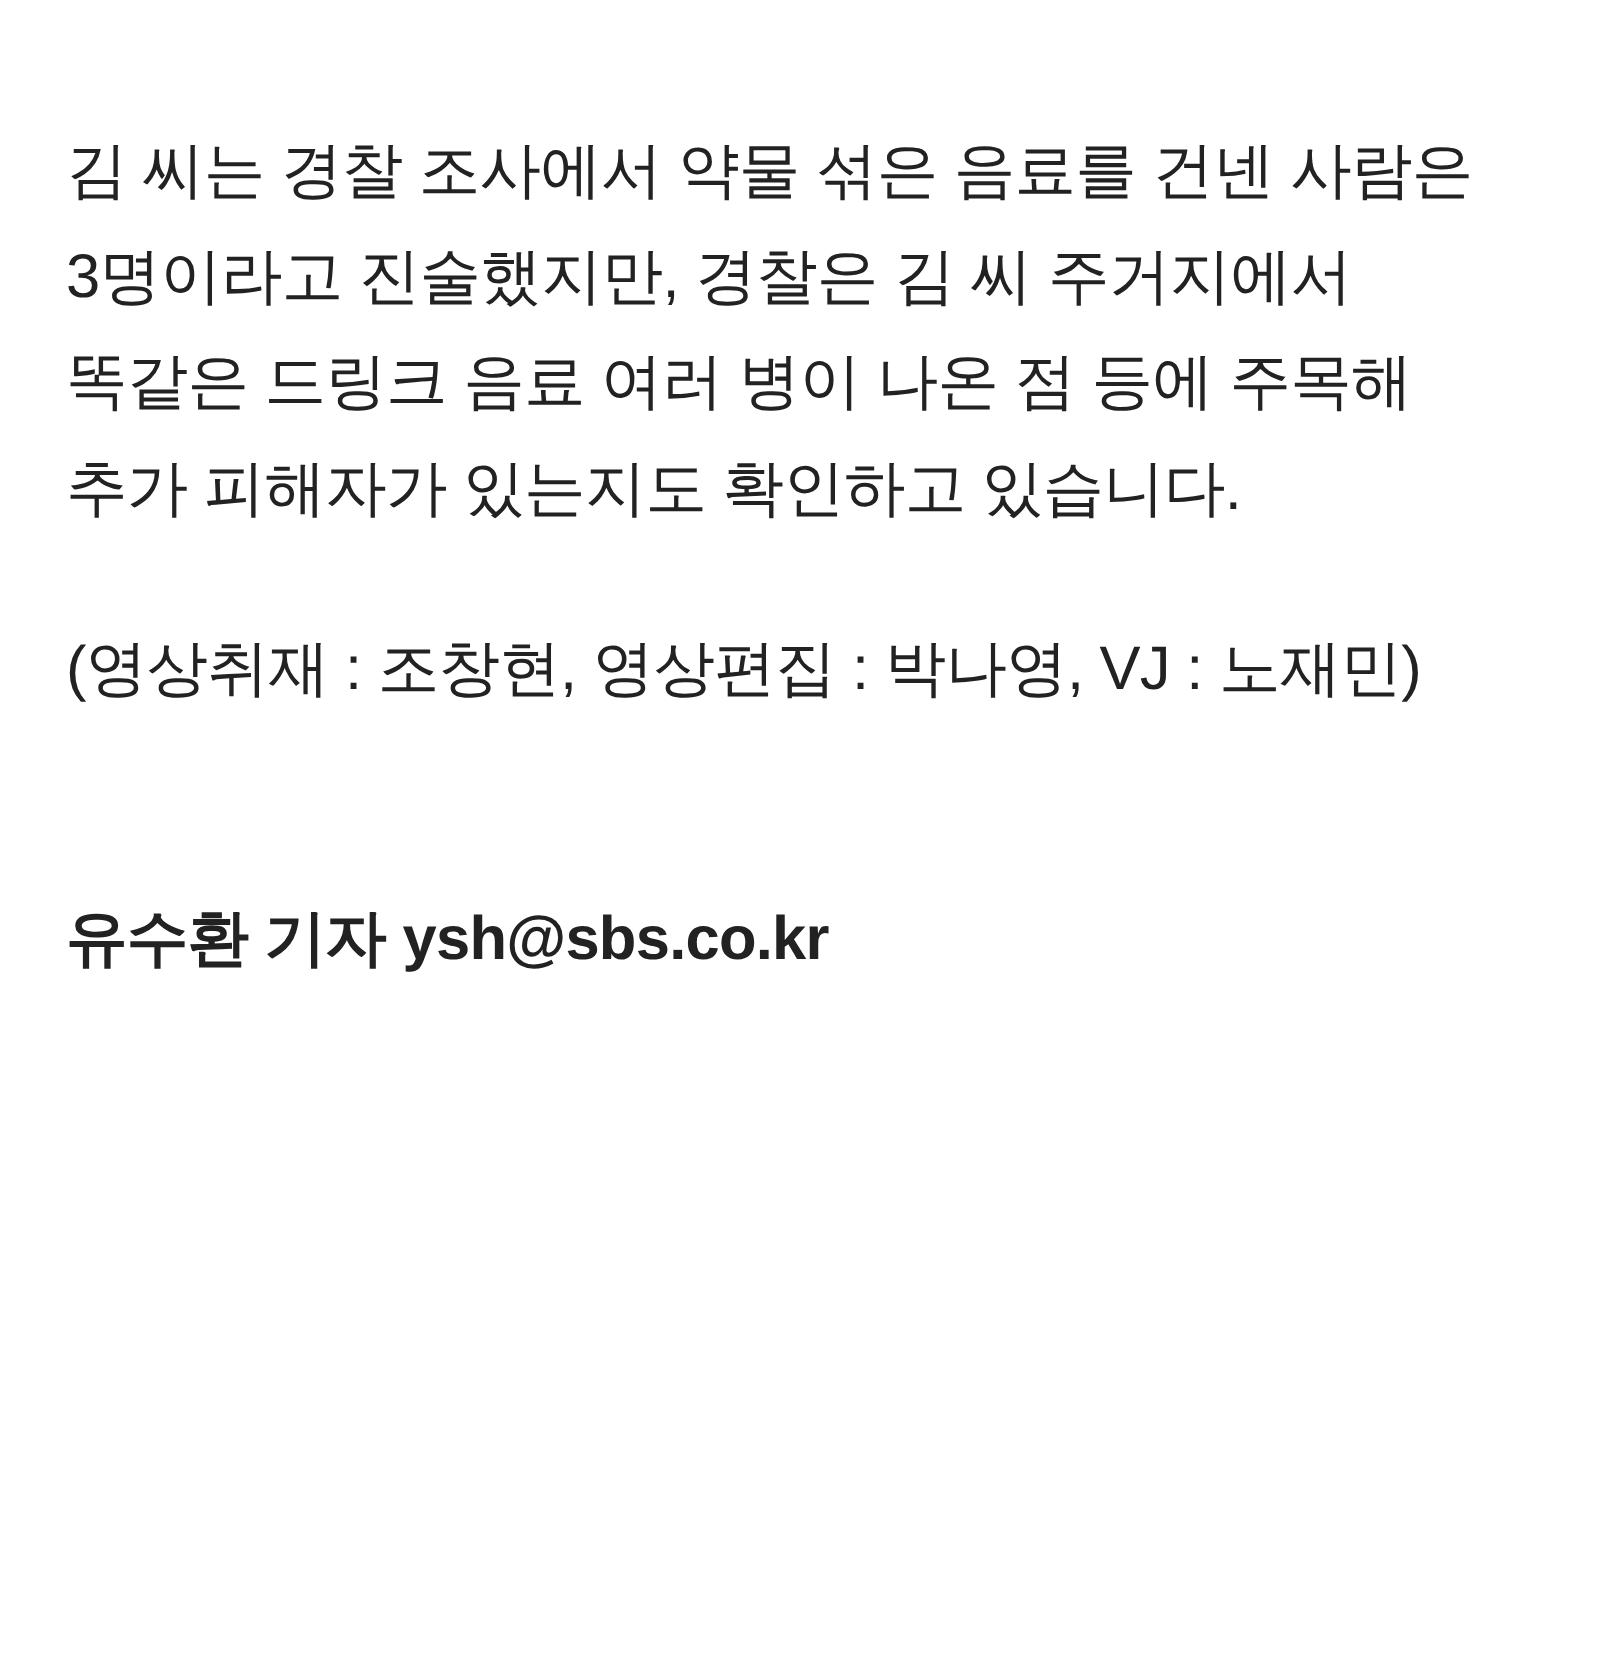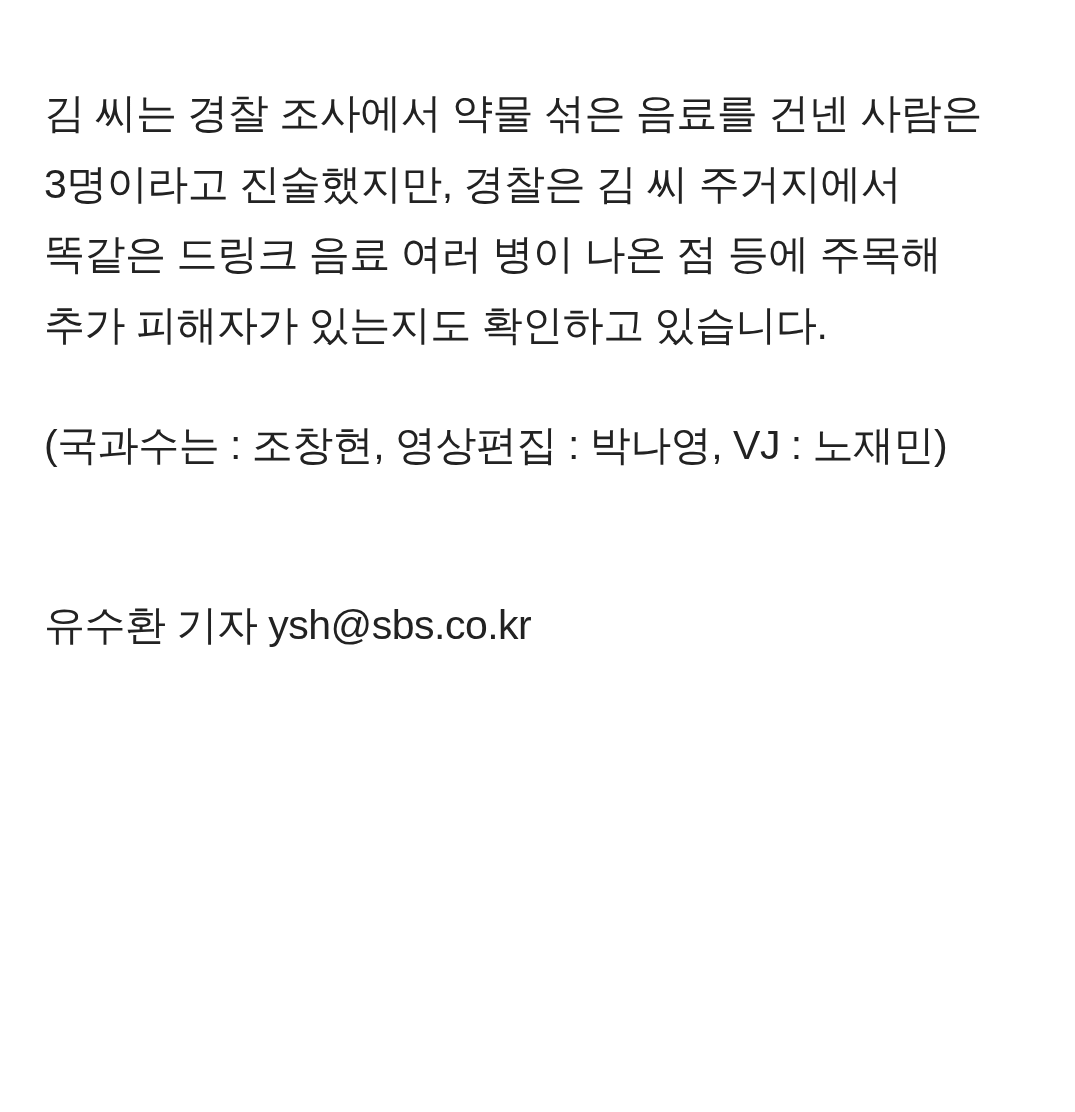--- a/index.html
+++ b/index.html
@@ -36,34 +36,35 @@
   }
   .byline-block {
     margin-top: 112px;
   }
   .byline {
     font-size: 41px;
     line-height: 1.6;
     letter-spacing: -0.5px;
     color: #222222;
     margin: 0;
+    font-weight: bold;
   }
   .email {
     color: #222222;
   }
 </style>
 </head>
 <body>
 
 <div class="article">
 
   <p class="para">김 씨는 경찰 조사에서 약물 섞은 음료를 건넨 사람은 3명이라고 진술했지만, 경찰은 김 씨 주거지에서 똑같은 드링크 음료 여러 병이 나온 점 등에 주목해 추가 피해자가 있는지도 확인하고 있습니다.</p>
 
 
-  <p class="para credits">(국과수는 : 조창현, 영상편집 : 박나영, VJ : 노재민)</p>
+  <p class="para credits">(영상취재 : 조창현, 영상편집 : 박나영, VJ : 노재민)</p>
 
   <div class="byline-block">
     <p class="byline">
       <span>유수환 기자</span>
       <span class="email">ysh@sbs.co.kr</span>
     </p>
   </div>
 
 </div>
 

